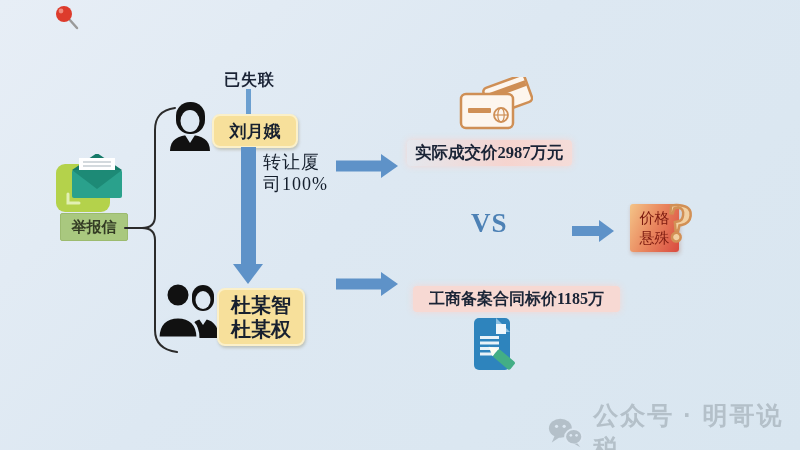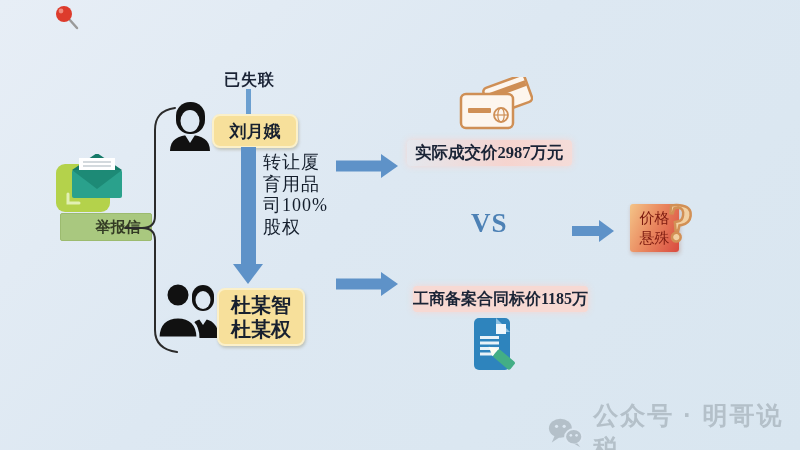--- a/index.html
+++ b/index.html
@@ -11,21 +11,21 @@
   .abs{position:absolute;}
   .lbl-yellow{
     background:#f7e09b;border:2px solid #fbf0c9;border-radius:8px;
     box-shadow:1px 2px 3px rgba(110,100,50,.28);
     display:flex;flex-direction:column;justify-content:center;align-items:center;
     font-weight:700;color:#17202f;
   }
   .lbl-green{
     background:#a9c87f;border:1px solid #9cbb6f;border-radius:2px;
     display:flex;justify-content:center;align-items:center;
-    font-size:15px;font-weight:700;color:#333b24;padding-left:24px;
+    font-size:15px;font-weight:700;color:#333b24;
   }
   .status-text{font-size:16px;font-weight:700;color:#1a2335;letter-spacing:1px;}
   .thin-line{width:5px;background:#6b9fd0;}
   .vtext{font-size:18px;font-weight:400;line-height:21.5px;color:#141e2c;letter-spacing:1px;}
   .hl-pink{border-radius:4px;display:flex;align-items:center;
     box-shadow:0 0 7px rgba(247,214,208,.9);}
   .price-text{font-weight:700;color:#1a2436;white-space:nowrap;}
   .vs{font-size:27px;font-weight:700;color:#4d81b5;letter-spacing:1px;}
   .gap-box{
     background:linear-gradient(115deg,#f4c488 0%,#ea8a60 45%,#d94a3f 100%);
@@ -88,23 +88,21 @@
     <span>刘月娥</span>
   </div>
 
   <svg class="abs" style="left:233px;top:147px;" width="30" height="137" viewBox="0 0 30 137">
     <rect x="8" y="0" width="15" height="119" fill="#5e92c8"></rect>
     <polygon points="0,117 30,117 15,137" fill="#5e92c8"></polygon>
   </svg>
 
   <div class="abs vtext" style="left:263px;top:152px;">
     <div>转让厦</div>
-    <div>育用品</div>
     <div>司100%</div>
-    <div>股权</div>
   </div>
 
   <svg class="abs" style="left:158px;top:281px;" width="64" height="57" viewBox="0 0 64 57">
     <rect x="34" y="4" width="22" height="26" rx="11" fill="#111111"></rect>
     <ellipse cx="45" cy="19" rx="7.5" ry="9" fill="#dde8f2"></ellipse>
     <path d="M31,57 C31,44 37,38 45,38 C53,38 61,44 61,57 Z" fill="#111111"></path>
     <polygon points="41,38 49,38 45,44" fill="#dde8f2"></polygon>
     <circle cx="20" cy="14" r="12" fill="#111111" stroke="#dde8f2" stroke-width="3"></circle>
     <path d="M0,57 C0,43 8,36 20,36 C32,36 40,43 40,57 Z" fill="#111111" stroke="#dde8f2" stroke-width="3"></path>
   </svg>
@@ -148,21 +146,21 @@
     <polygon points="27,1 42,12 27,23" fill="#5e92c8"></polygon>
   </svg>
 
   <div class="abs gap-box" style="left:630px;top:204px;width:49px;height:48px;">
     <span>价格</span>
     <span>悬殊</span>
   </div>
 
   <div class="abs qmark" style="left:666px;top:192px;">?</div>
 
-  <div class="abs hl-pink" style="left:413px;top:286px;height:26px;padding:0 0;background:#f7d9d3;">
+  <div class="abs hl-pink" style="left:413px;top:286px;height:26px;padding:0 16px;background:#f7d9d3;">
     <span class="price-text" style="font-size:16px;">工商备案合同标价1185万</span>
   </div>
 
   <svg class="abs" style="left:470px;top:317px;" width="47" height="56" viewBox="0 0 47 56">
     <rect x="4" y="1" width="36" height="52" rx="5" fill="#2e84bd"></rect>
     <polygon points="26,1 40,15 26,15" fill="#8cc0e2"></polygon>
     <rect x="26" y="7" width="10" height="10" fill="#eef6fb"></rect>
     <rect x="10" y="19" width="19" height="3" fill="#e8f2f8"></rect>
     <rect x="10" y="24.5" width="19" height="3" fill="#e8f2f8"></rect>
     <rect x="10" y="30" width="19" height="3" fill="#e8f2f8"></rect>

